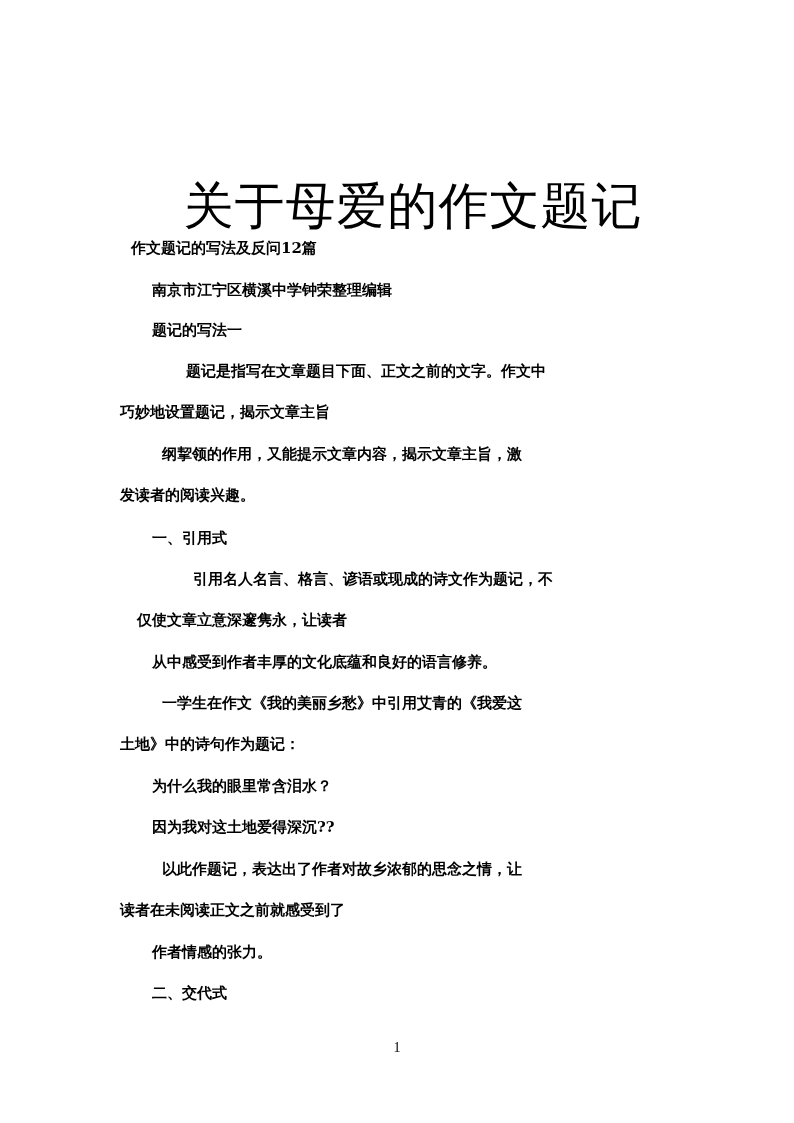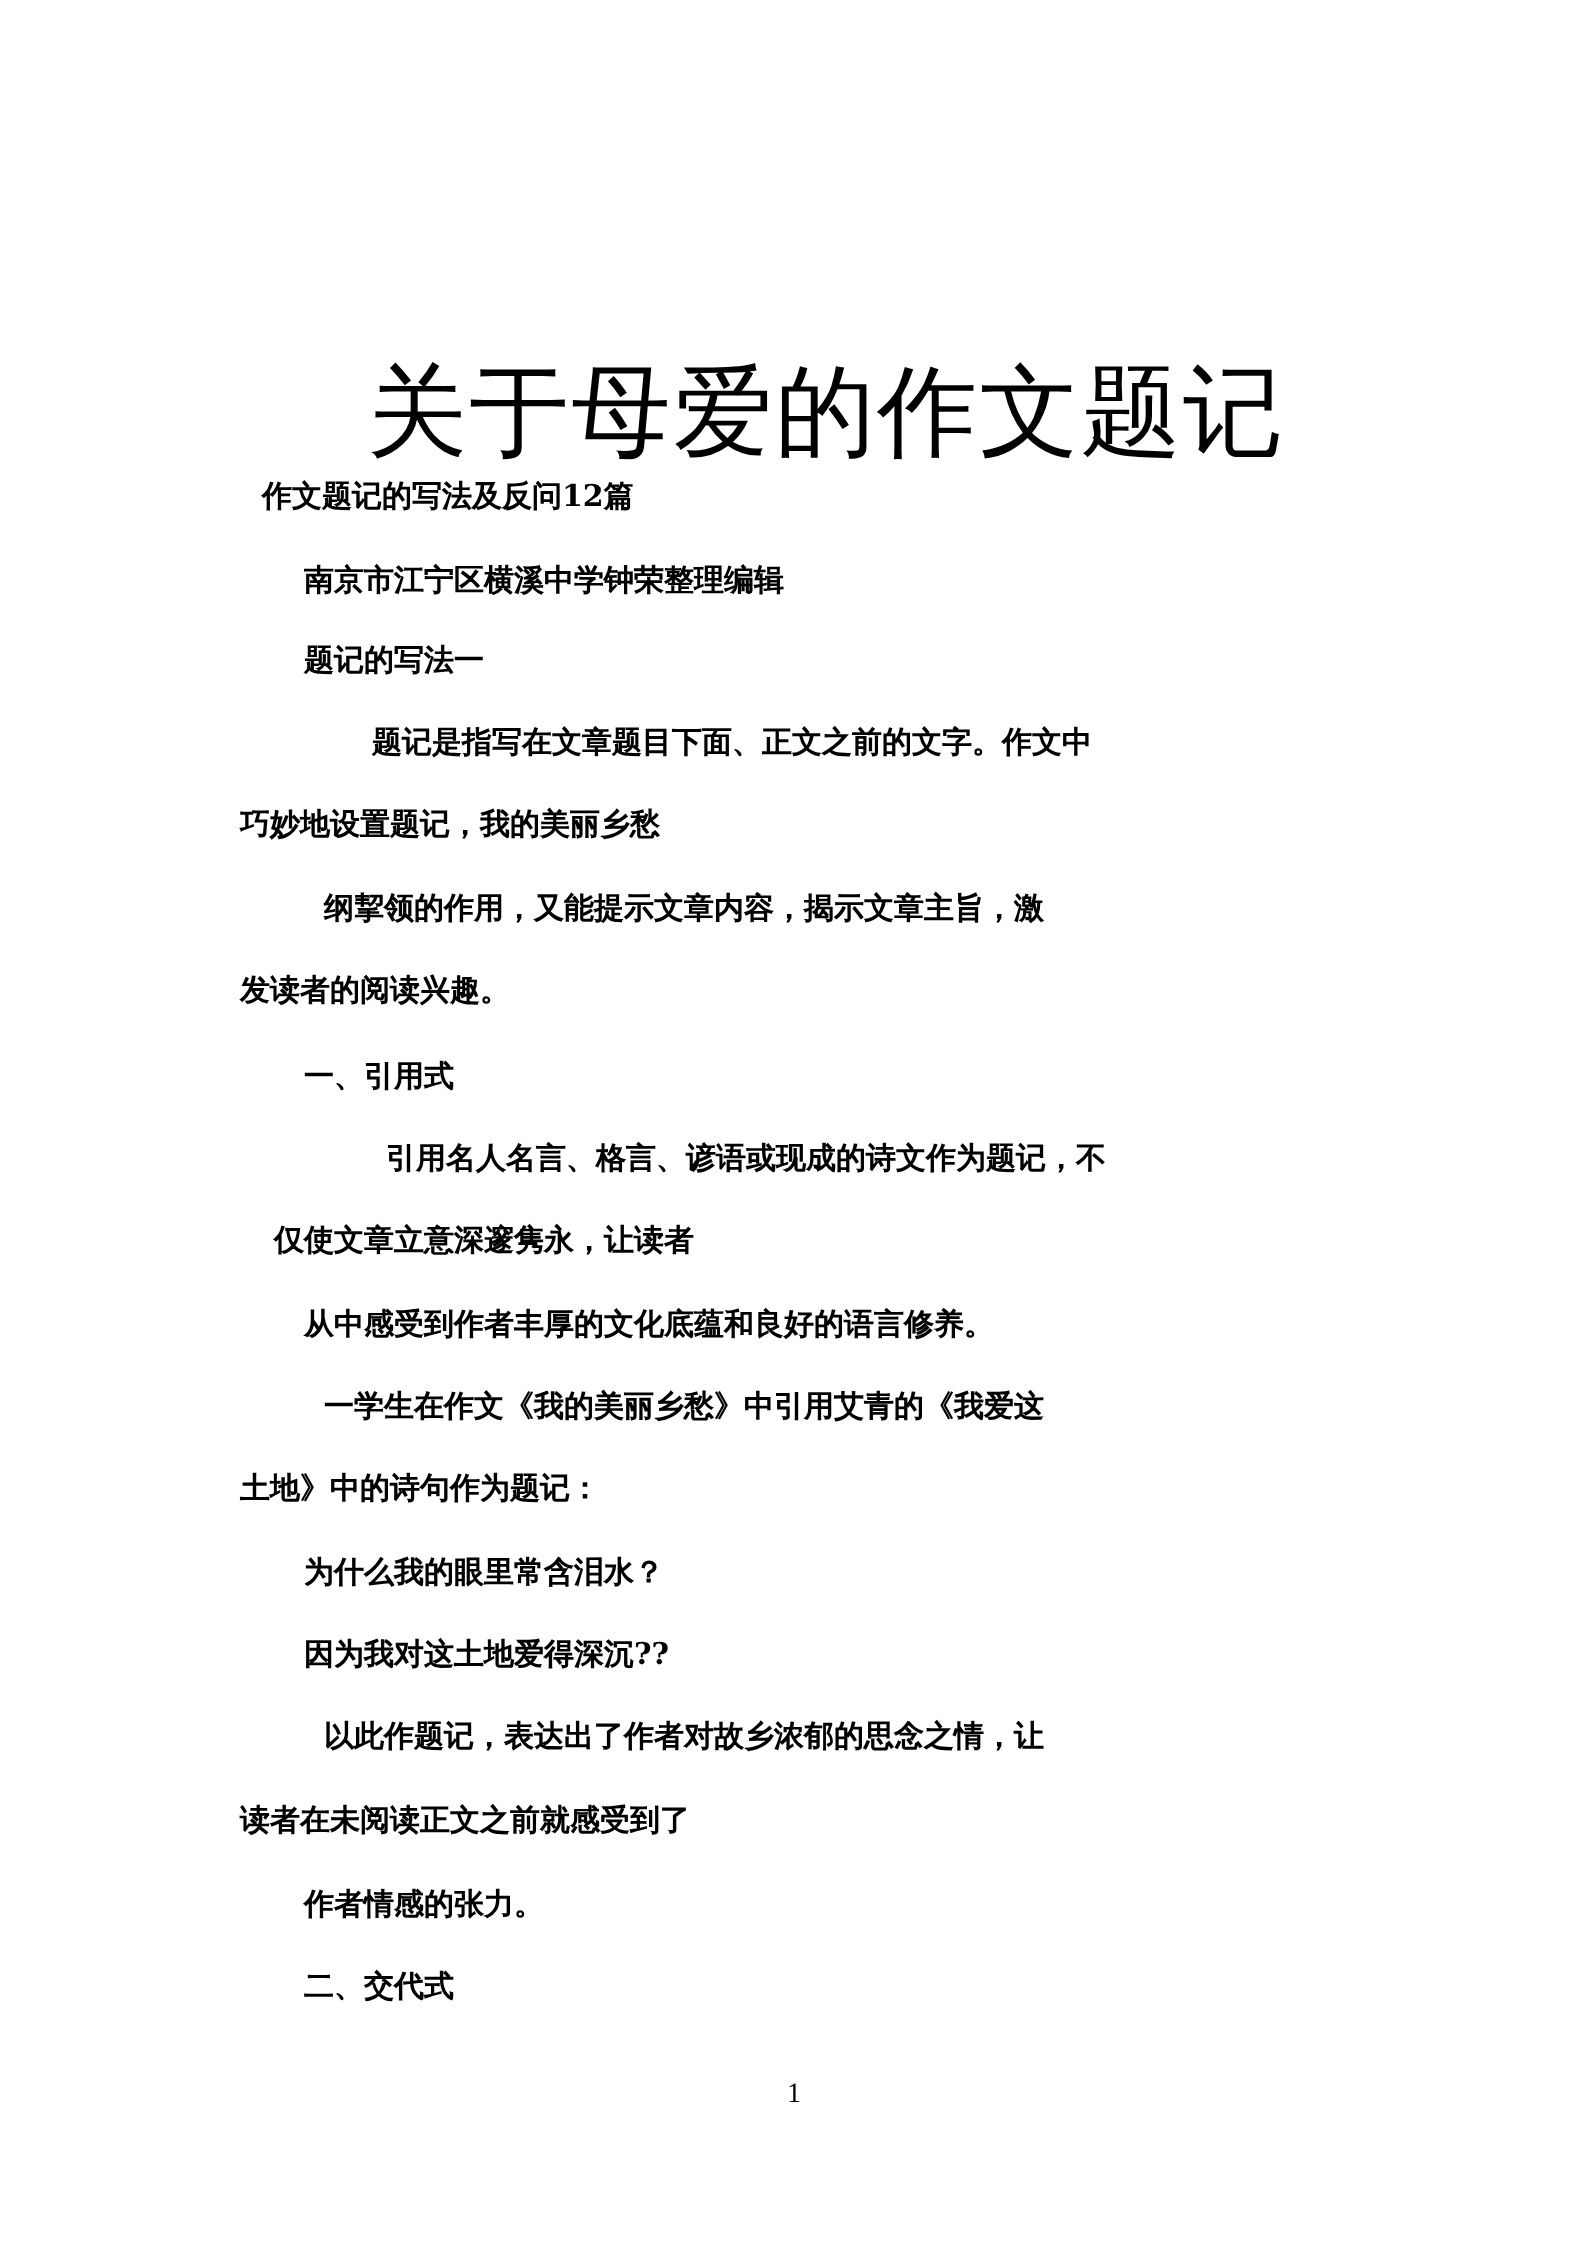--- a/index.html
+++ b/index.html
@@ -14,21 +14,21 @@
 </head>
 <body>
 
 <div>
   <h1 class="title">关于母爱的作文题记</h1>
   <div id="lines">
       <div class="line" style="left: 131px; top: 234px;">作文题记的写法及反问12篇</div>
       <div class="line" style="left: 152px; top: 276px;">南京市江宁区横溪中学钟荣整理编辑</div>
       <div class="line" style="left: 152px; top: 316px;">题记的写法一</div>
       <div class="line" style="left: 162px; top: 357px; margin-left: 24px;">题记是指写在文章题目下面、正文之前的文字。作文中</div>
-      <div class="line" style="left: 120px; top: 398px;">巧妙地设置题记，我的美丽乡愁</div>
+      <div class="line" style="left: 120px; top: 398px;">巧妙地设置题记，揭示文章主旨</div>
       <div class="line" style="left: 162px; top: 440px;">纲挈领的作用，又能提示文章内容，揭示文章主旨，激</div>
       <div class="line" style="left: 120px; top: 481px;">发读者的阅读兴趣。</div>
       <div class="line" style="left: 152px; top: 524px;">一、引用式</div>
       <div class="line" style="left: 162px; top: 565px; margin-left: 31px;">引用名人名言、格言、谚语或现成的诗文作为题记，不</div>
       <div class="line" style="left: 120px; top: 606px; margin-left: 17px;">仅使文章立意深邃隽永，让读者</div>
       <div class="line" style="left: 152px; top: 648px;">从中感受到作者丰厚的文化底蕴和良好的语言修养。</div>
       <div class="line" style="left: 162px; top: 689px;">一学生在作文《我的美丽乡愁》中引用艾青的《我爱这</div>
       <div class="line" style="left: 120px; top: 730px;">土地》中的诗句作为题记：</div>
       <div class="line" style="left: 152px; top: 772px;">为什么我的眼里常含泪水？</div>
       <div class="line" style="left: 152px; top: 813px;">因为我对这土地爱得深沉??</div>

